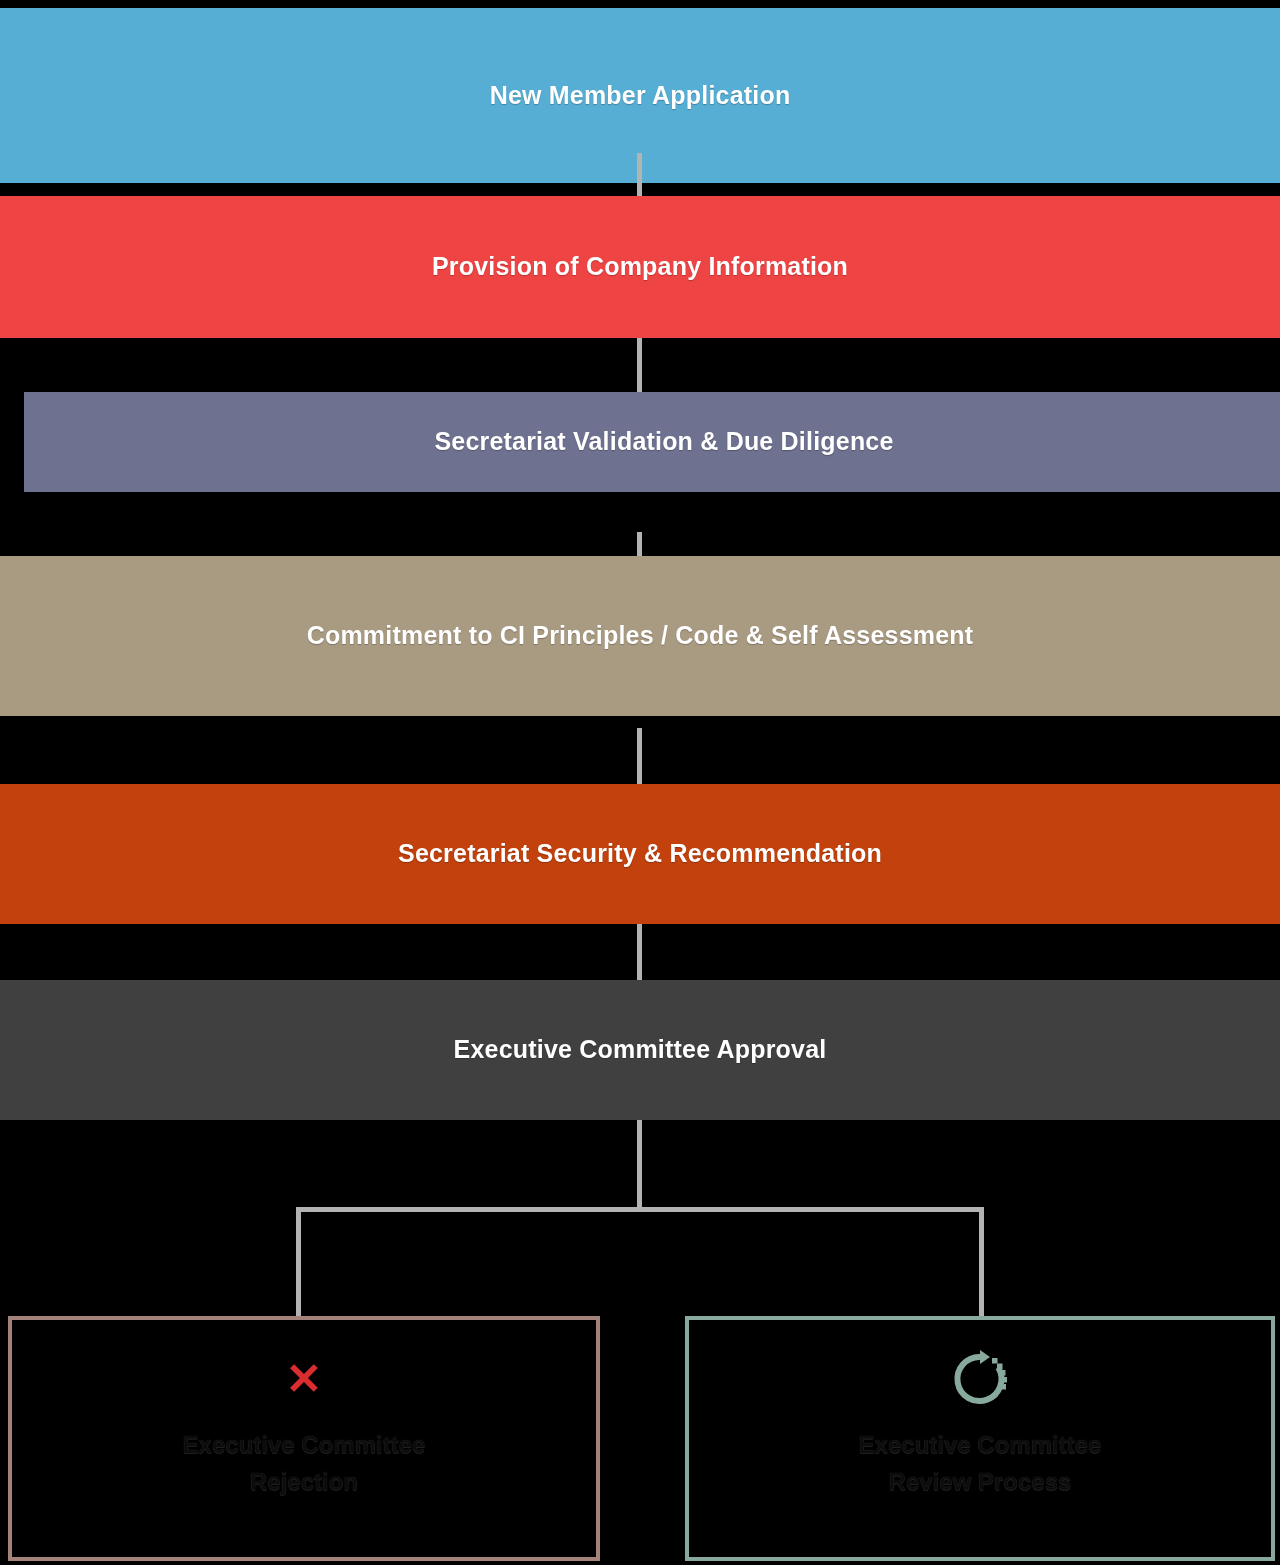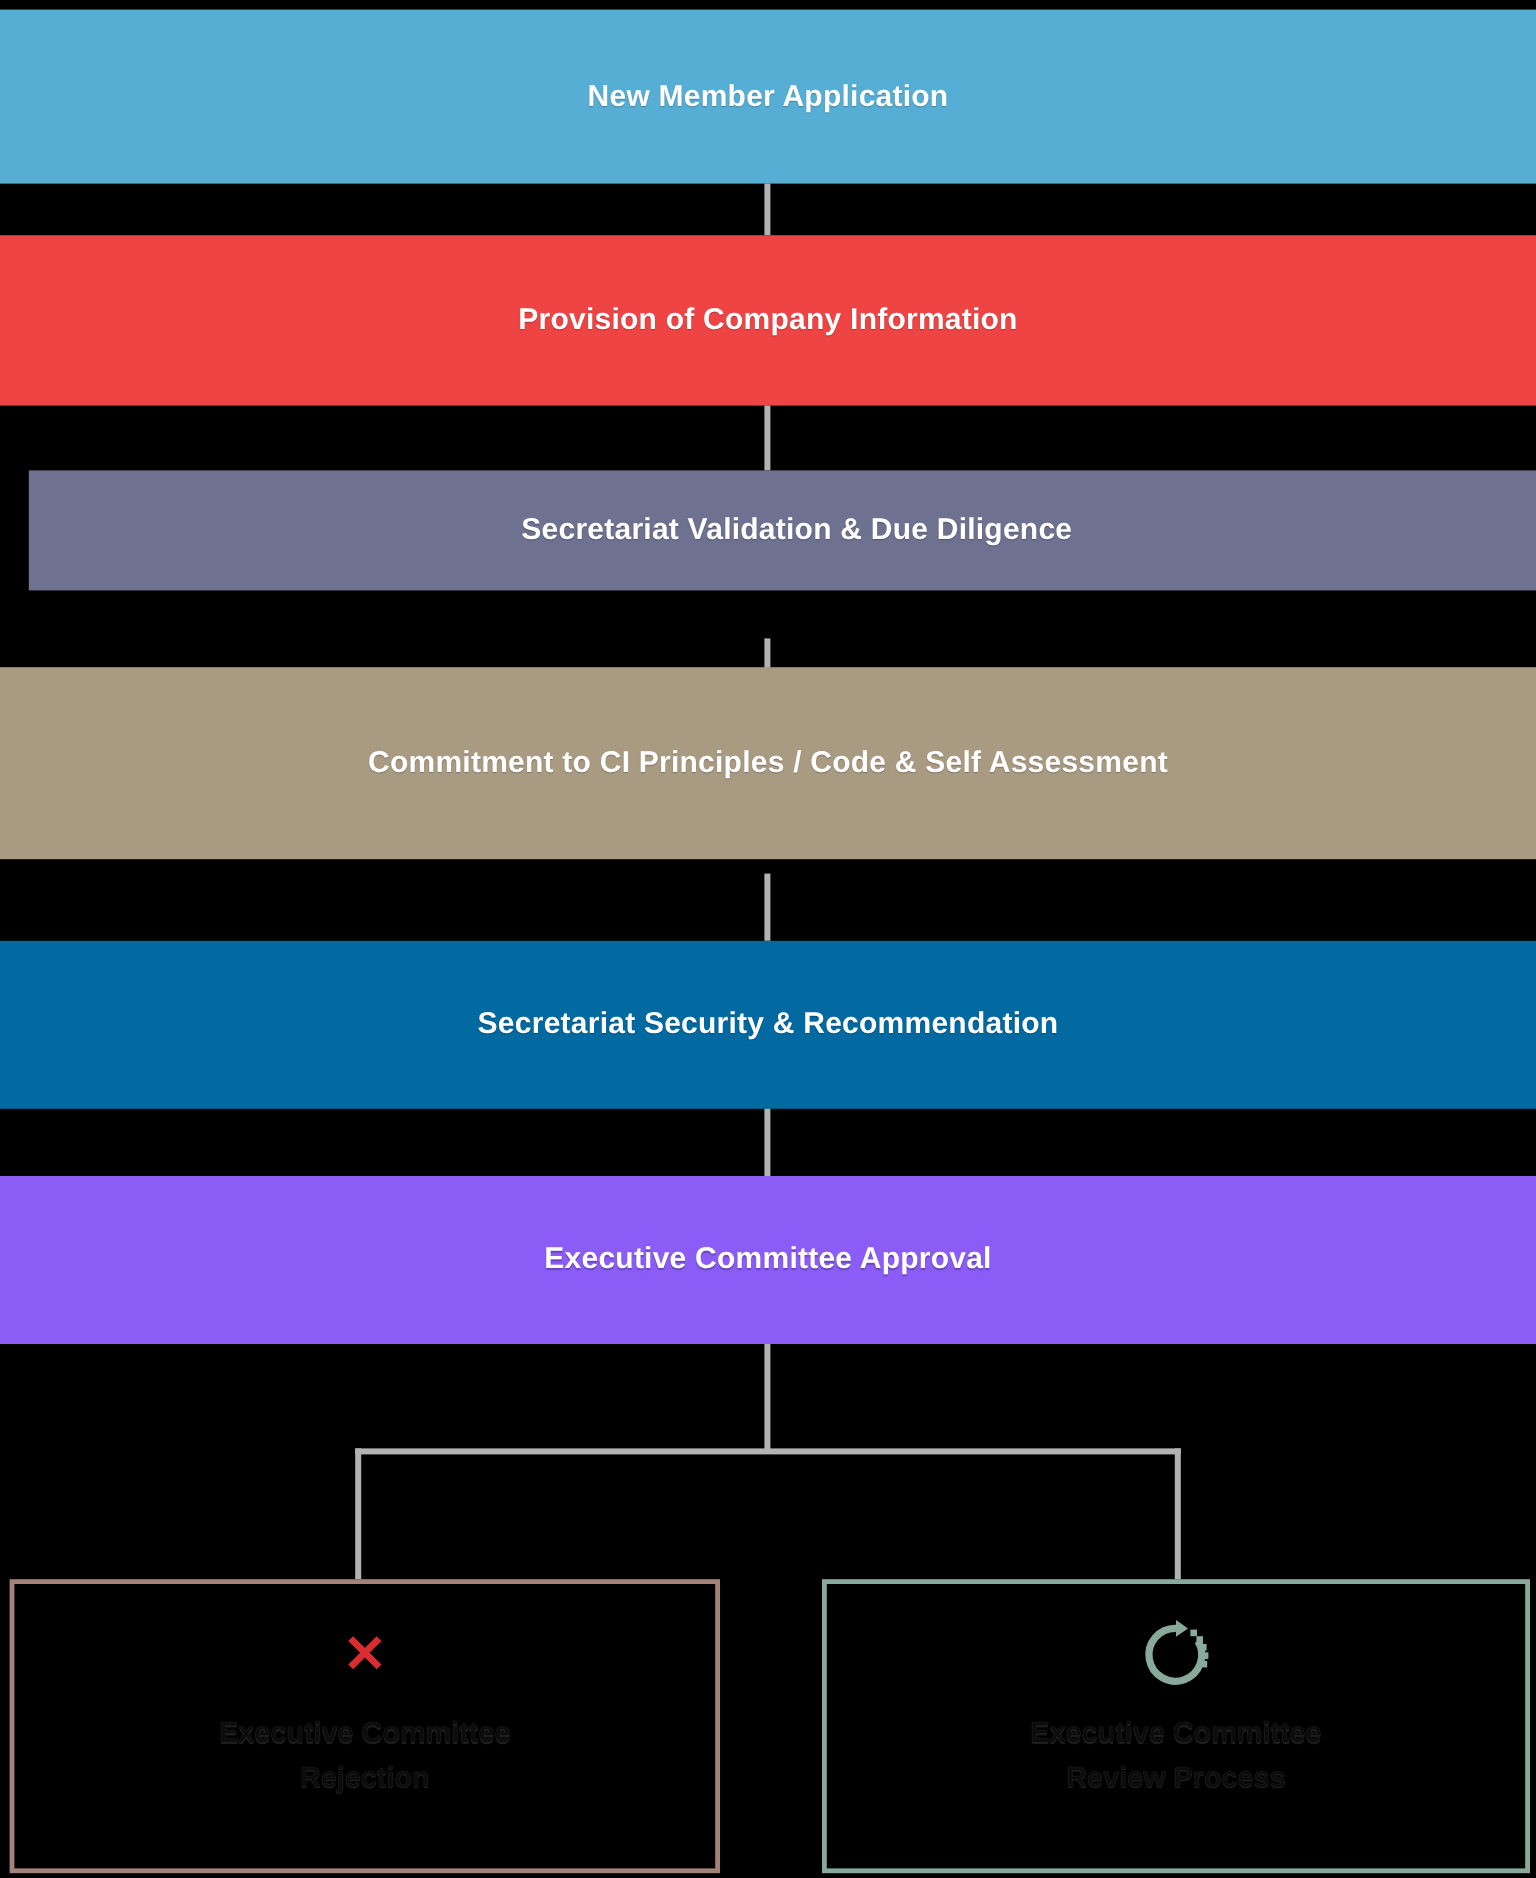--- a/index.html
+++ b/index.html
@@ -30,21 +30,21 @@
   .stage-label {
     color: #ffffff;
     font-weight: bold;
     font-size: 25px;
     letter-spacing: 0.2px;
     line-height: 1.25;
     text-shadow: 0 1px 1px rgba(0,0,0,0.25);
   }
 
   
-  .stage-0 { top: 8px;    height: 145px; align-items: center; }
+  .stage-0 { top: 8px;    height: 175px; align-items: center; }
   .stage-1 { top: 196px;  height: 142px; }
   .stage-2 { top: 392px;  height: 100px; margin-left: 24px; }
   .stage-3 { top: 556px;  height: 160px; }
   .stage-4 { top: 784px;  height: 140px; }
   .stage-5 { top: 980px;  height: 140px; }
 
   
   .conn-v {
     position: absolute;
     width: 5px;
@@ -149,26 +149,26 @@
   <div class="stage stage-2" style="background:#6e718f">
     <span class="stage-label">Secretariat Validation &amp; Due Diligence</span>
   </div>
   <div class="conn-v c3"></div>
 
   <div class="stage stage-3" style="background:#a99a82">
     <span class="stage-label">Commitment to CI Principles / Code &amp; Self Assessment</span>
   </div>
   <div class="conn-v c4"></div>
 
-  <div class="stage stage-4" style="background:#0369a1">
+  <div class="stage stage-4" style="background:#c2410c">
     <span class="stage-label">Secretariat Security &amp; Recommendation</span>
   </div>
   <div class="conn-v c5"></div>
 
-  <div class="stage stage-5" style="background:#8b5cf6">
+  <div class="stage stage-5" style="background:#404040">
     <span class="stage-label">Executive Committee Approval</span>
   </div>
 
   <div class="split-stem"></div>
   <div class="split-bar"></div>
   <div class="split-leg leg-left"></div>
   <div class="split-leg leg-right"></div>
 
   <div class="outcome outcome-left">
     <div class="outcome-icon">

